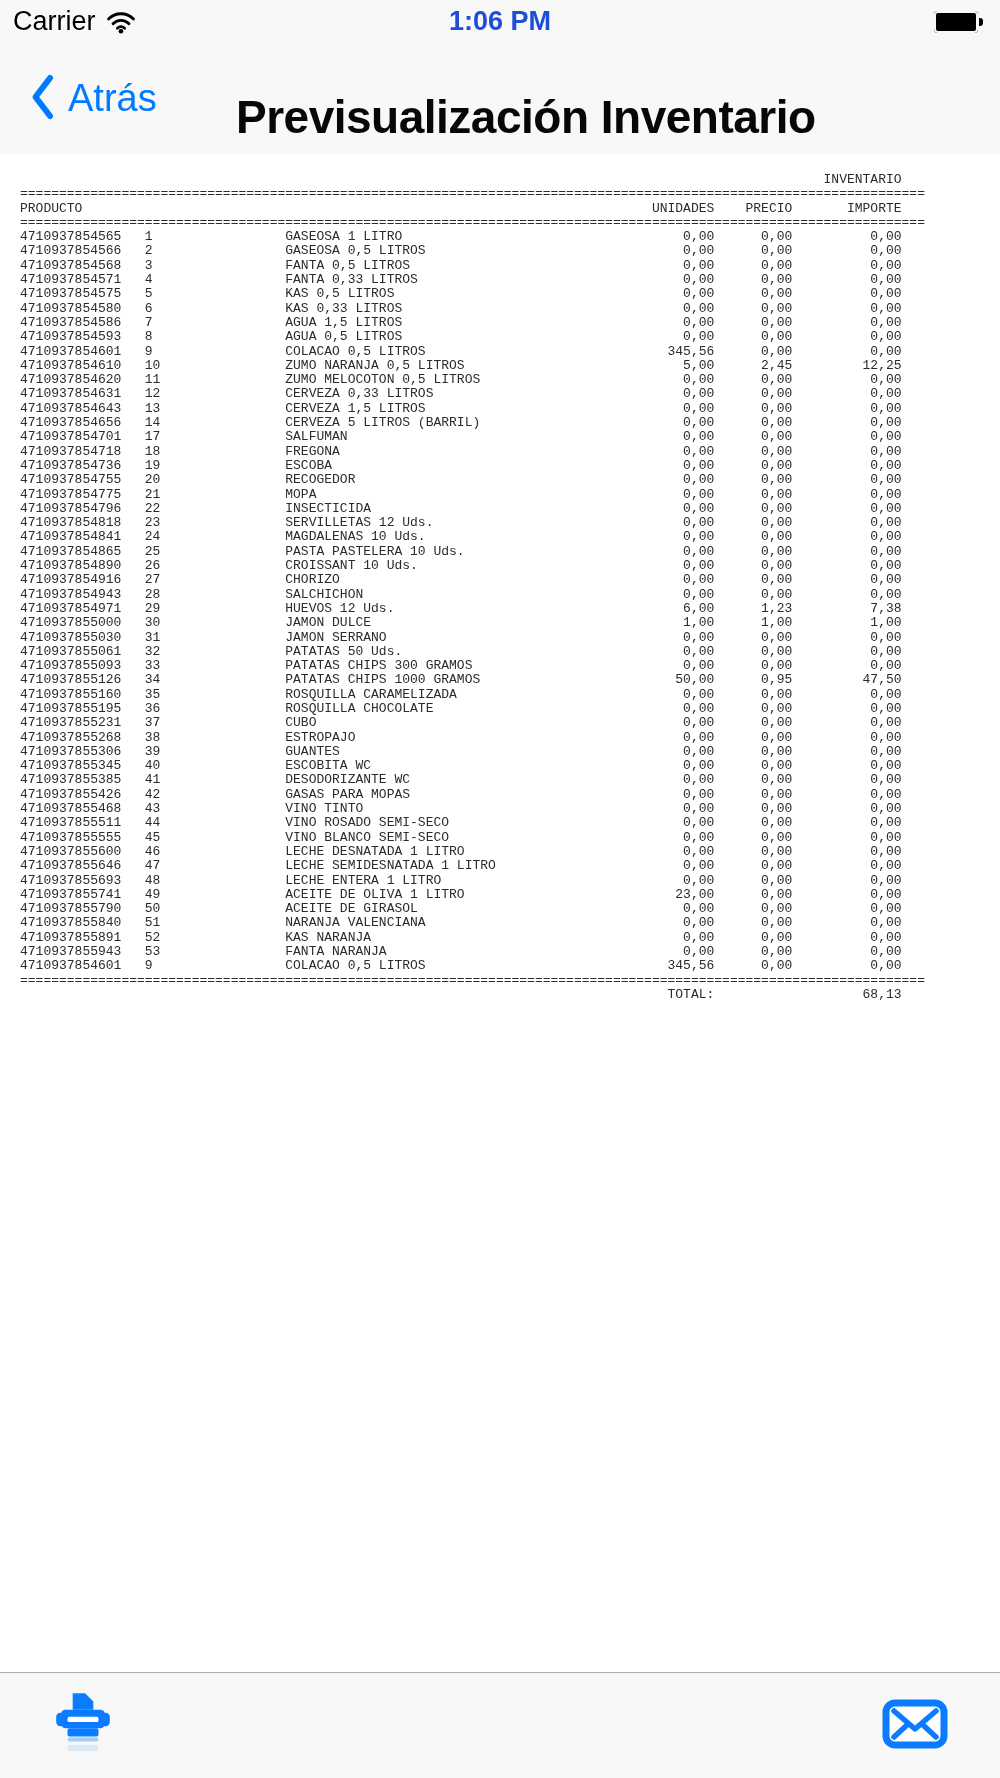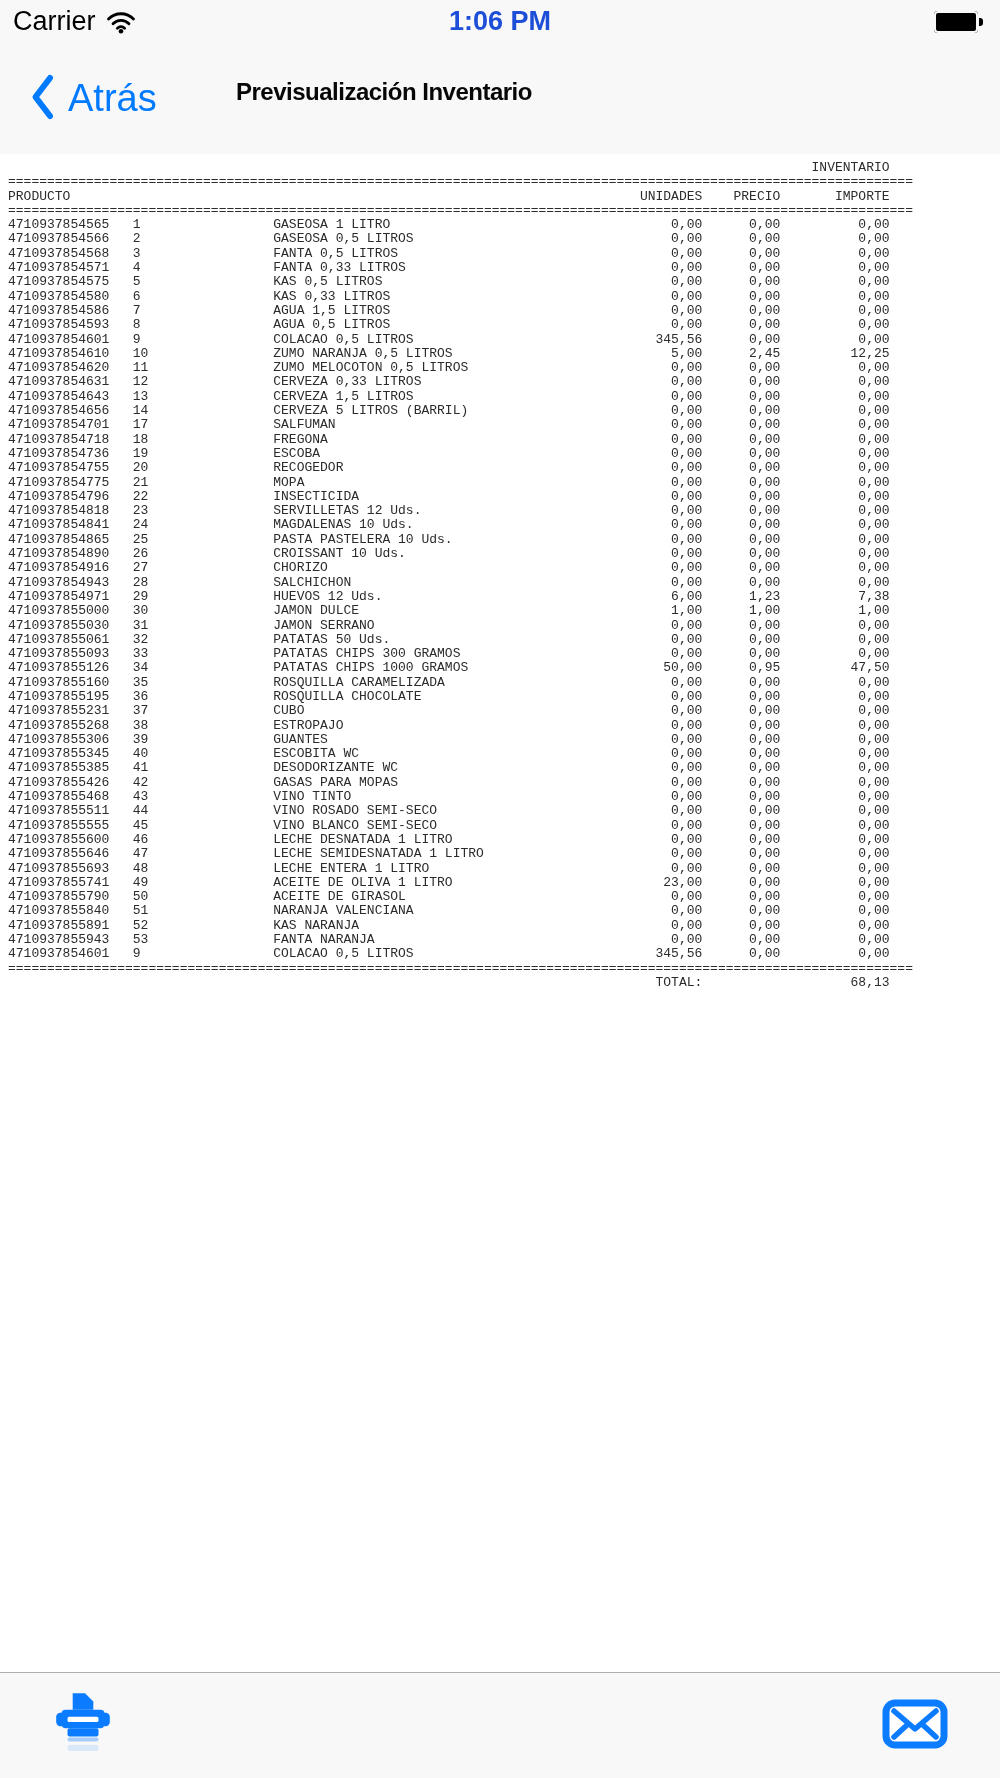--- a/index.html
+++ b/index.html
@@ -39,32 +39,32 @@
   .nav-bar { position:absolute; top:44px; left:0; right:0; height:109px; }
   .back-button {
     position:absolute; left:28px; top:26px; height:56px;
     display:flex; align-items:center; gap:12px;
     color:#007aff; cursor:pointer; background:none; border:none; padding:0;
     font-family:"Liberation Sans", sans-serif;
     justify-content:center;
   }
   .back-label { font-size:38px; color:#007aff; }
   .nav-title {
-    position:absolute; left:236px; top:34px;
-    font-size:24px; font-weight:700; color:#070707; letter-spacing:-0.5px;
+    position:absolute; left:236px; top:46px;
+    font-size:46px; font-weight:700; color:#070707; letter-spacing:-0.5px;
     white-space:nowrap;
   }
 
   
   .report-scroll {
     position:absolute; top:154px; left:0; right:0; bottom:107px;
     overflow:hidden; background:#fff;
   }
   .report {
-    margin:0; padding:7px 0 0 8px;
+    margin:12px; padding:7px 0 0 8px;
     font-family:"Liberation Mono","DejaVu Sans Mono", monospace;
     font-size:13px; line-height:14.3px;
     color:#2b2b2b; white-space:pre;
   }
   .report div { white-space:pre; }
 
   
   .toolbar {
     position:absolute; left:0; right:0; bottom:0; height:106px;
     background:#f8f8f8; border-top:1px solid #aeaeae;

